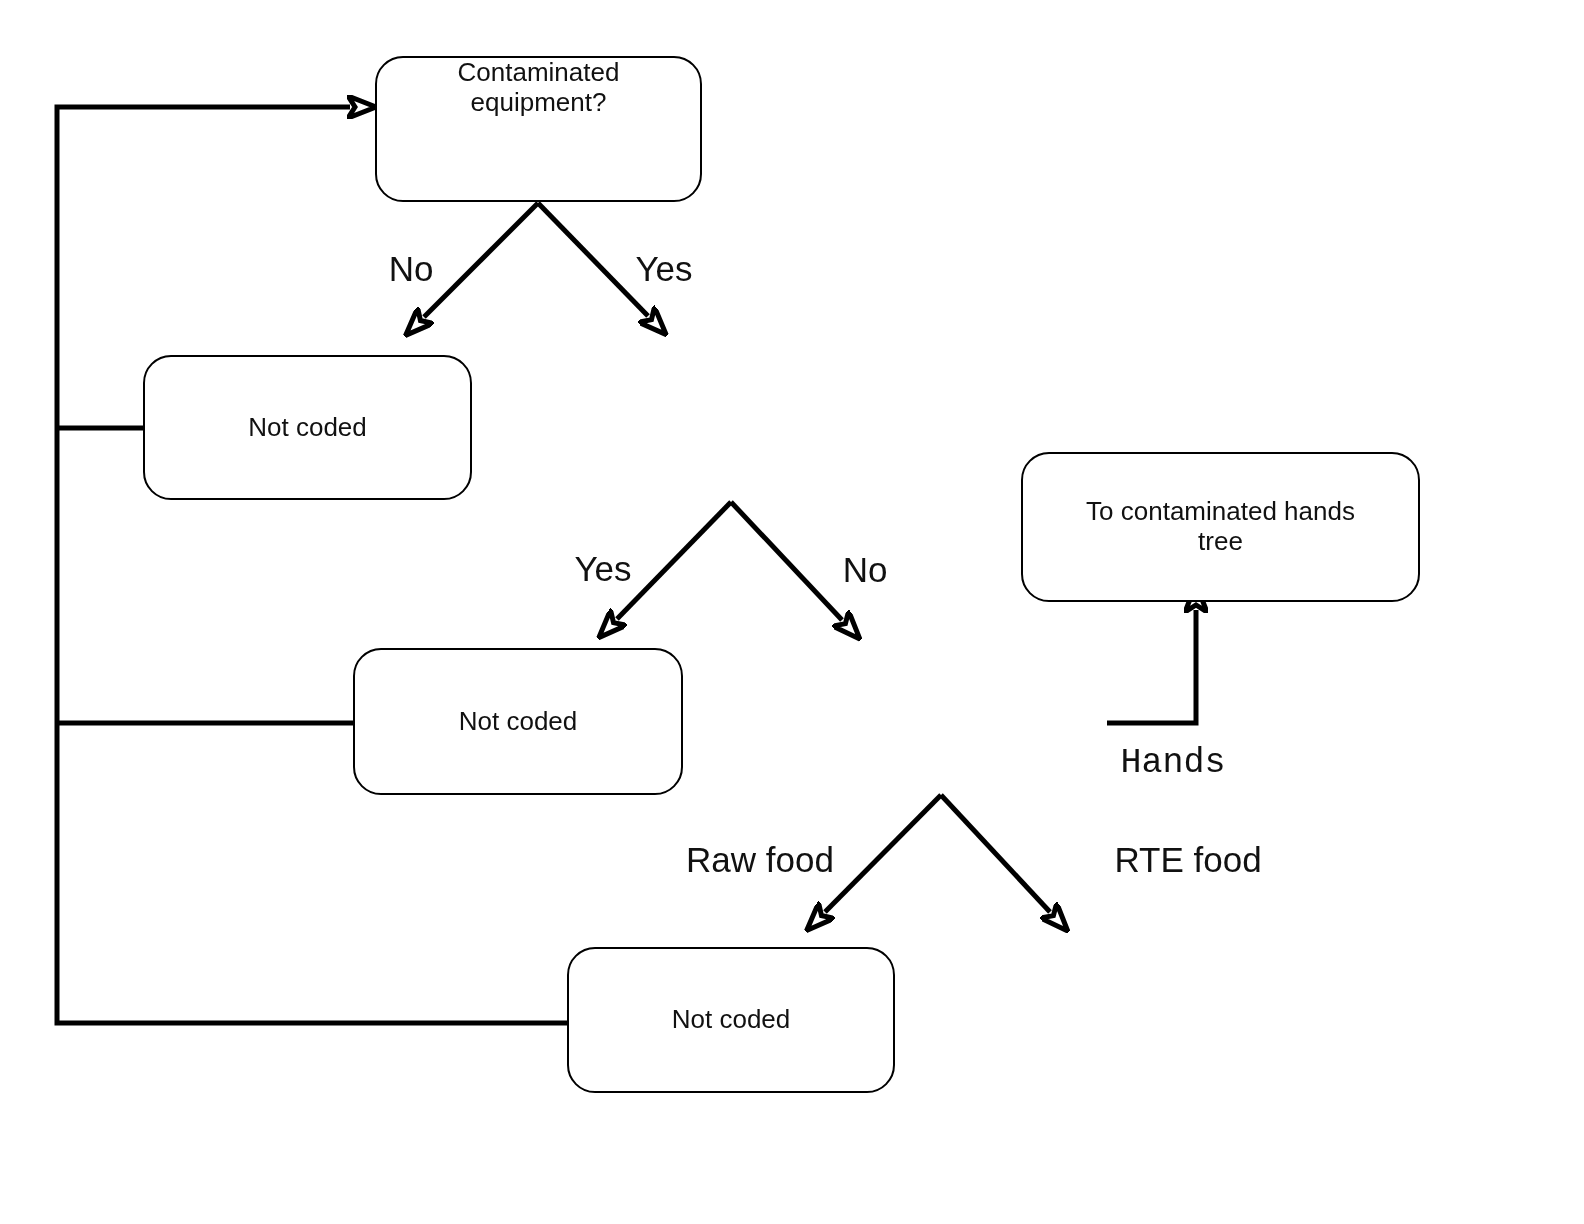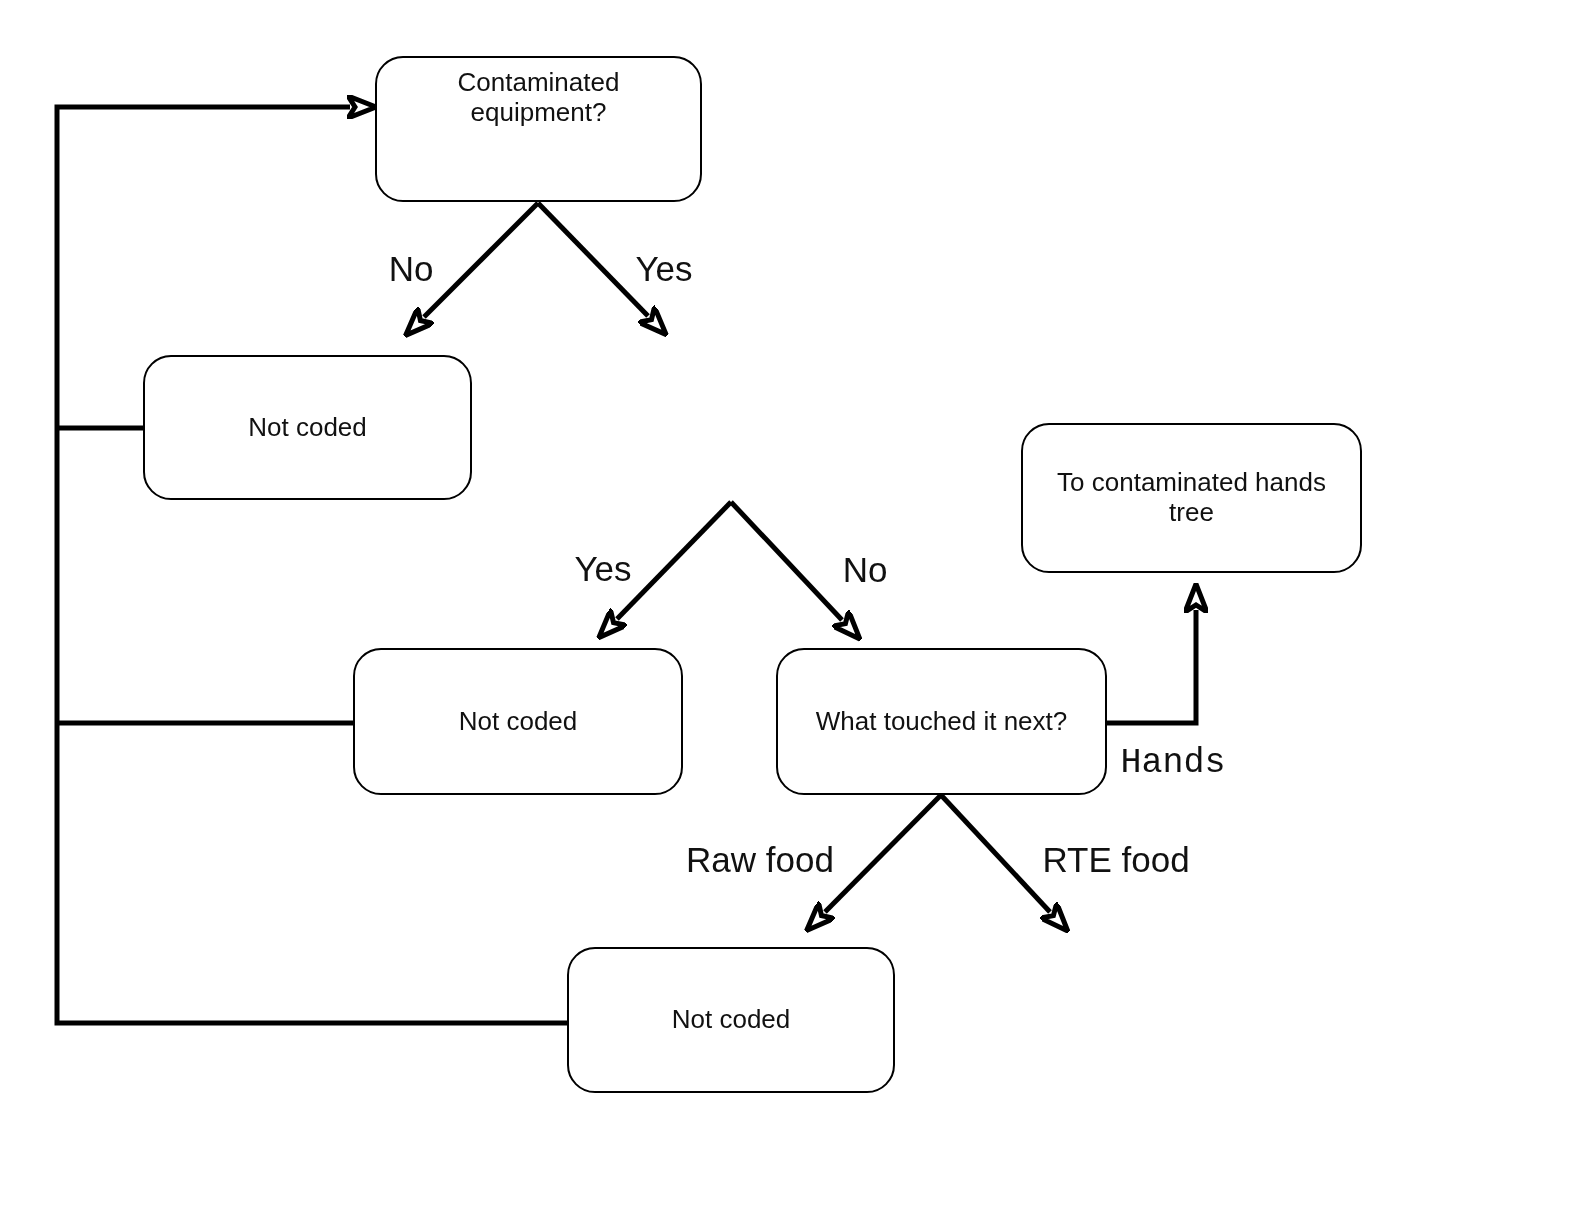--- a/index.html
+++ b/index.html
@@ -37,21 +37,20 @@
     border-radius: 28px;
     display: flex;
     align-items: center;
     justify-content: center;
     text-align: center;
     font-size: 26px;
     line-height: 1.15;
   }
   .node.top-text {
     align-items: flex-start;
-    padding-top: 10px;
     justify-content: center;
   }
   .node.outcome {
     background: var(--outcome-fill, #9a9a9a);
     border-width: 3px;
   }
   .node-text {
     display: inline-block;
   }
   .edge-label {
@@ -86,38 +85,35 @@
 
   <div class="node top-text" style="left:375px; top:56px; width:327px; height:146px;">
     <span class="node-text" style="max-width:230px">Contaminated equipment?</span>
   </div>
 
   <div class="node" style="left:143px; top:355px; width:329px; height:145px;">
     <span class="node-text">Not coded</span>
   </div>
 
 
-  <div class="node" style="left:1021px; top:423px; width:341px; height:150px;">
+  <div class="node" style="left:1021px; top:452px; width:399px; height:150px;">
     <span class="node-text" style="max-width:280px">To contaminated hands tree</span>
   </div>
 
   <div class="node" style="left:353px; top:648px; width:330px; height:147px;">
     <span class="node-text">Not coded</span>
   </div>
 
-  <div class="node" style="left:776px; top:648px; width:331px; height:147px;">
-    <span class="node-text" style="max-width:300px">What touched it next?</span>
-  </div>
 
   <div class="node" style="left:567px; top:947px; width:328px; height:146px;">
     <span class="node-text">Not coded</span>
   </div>
 
 
   <div class="edge-label" style="left:411px; top:269px;">No</div>
   <div class="edge-label" style="left:664px; top:269px;">Yes</div>
   <div class="edge-label" style="left:603px; top:569px;">Yes</div>
   <div class="edge-label" style="left:865px; top:570px;">No</div>
   <div class="edge-label" style="left:1173px; top:763px;font-family:Liberation Mono, monospace;">Hands</div>
   <div class="edge-label" style="left:760px; top:860px;">Raw food</div>
-  <div class="edge-label" style="left:1116px; top:860px;">RTE food</div>
+  <div class="edge-label" style="left:1188px; top:860px;">RTE food</div>
 
 </div>
 
 </body></html>

